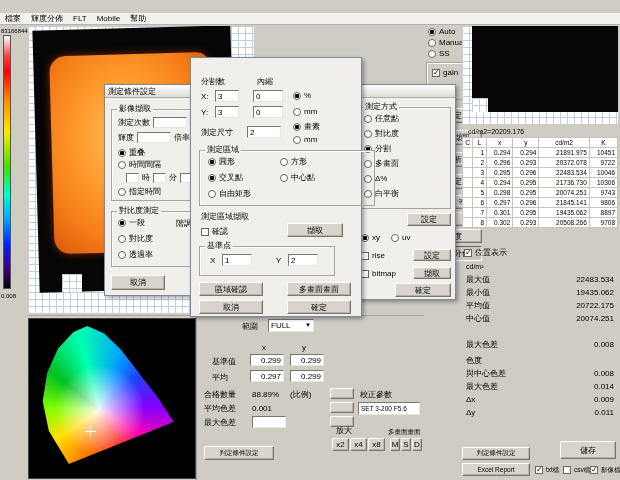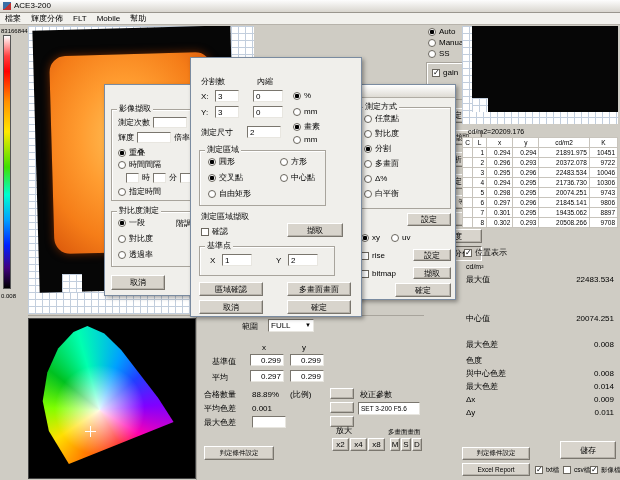--- a/index.html
+++ b/index.html
@@ -55,24 +55,20 @@
 table.data th,table.data td{border:1px solid #c8c4bc;padding:0 2px;height:10px;font-weight:normal;overflow:hidden}
 table.data td.num{text-align:right}
 .vdiv{background:#a8a49c}
 .hdiv{background:#a8a49c}
 </style>
 </head>
 <body>
 
 <div class="app">
 
-  <div class="abs titlebar">
-    <span class="titleicon"></span>
-    <span class="lbl">ACE3-200</span>
-  </div>
 
   <div class="abs menubar">
     <span>檔案</span>
     <span>輝度分佈</span>
     <span>FLT</span>
     <span>Mobile</span>
     <span>幫助</span>
   </div>
 
   <div class="abs lbl" style="left:1px;top:26px;font-size:6px">83166844</div>
@@ -89,20 +85,24 @@
   <div class="cie" style="left:28px;top:318px;width:168px;height:161px">
     <div class="horseshoe" style="left:6px;top:4px;width:154px;height:150px"></div>
     <div class="abs" style="left:56px;top:112px;width:11px;height:1px;background:#fff"></div>
     <div class="abs" style="left:61px;top:107px;width:1px;height:11px;background:#fff"></div>
   </div>
 
   <div class="abs hdiv" style="left:28px;top:315px;width:396px;height:1px"></div>
   <div class="abs vdiv" style="left:196px;top:316px;width:1px;height:164px"></div>
 
   <div class="dlg" style="left:104px;top:84px;width:152px;height:212px;z-index:6">
+    <div class="dlg-title">
+      <span>測定條件設定</span>
+      <span class="dlg-x">×</span>
+    </div>
     <div class="grp" style="left:6px;top:24px;width:140px;height:92px">
       <span class="grp-title">影像擷取</span>
       <div class="row" style="left:6px;top:7px">
         <span class="lbl">測定次數</span>
         <span class="field" style="width:34px;height:11px"></span>
       </div>
       <div class="row" style="left:6px;top:22px">
         <span class="lbl">輝度</span>
         <span class="field" style="width:34px;height:11px"></span>
         <span class="lbl">倍率</span>
@@ -218,21 +218,21 @@
     <span class="lbl abs" style="left:10px;top:70px">測定尺寸</span>
     <span class="field" style="position:absolute;left:56px;top:68px;width:34px;height:12px">2</span>
     <div class="row" style="left:102px;top:64px">
       <span class="radio checked"></span>
       <span class="lbl">畫素</span>
     </div>
     <div class="row" style="left:102px;top:77px">
       <span class="radio"></span>
       <span class="lbl">mm</span>
     </div>
-    <div class="grp" style="left:8px;top:92px;width:127px;height:56px">
+    <div class="grp" style="left:8px;top:92px;width:176px;height:56px">
       <span class="grp-title">測定區域</span>
       <div class="row" style="left:8px;top:6px">
         <span class="radio checked"></span>
         <span class="lbl">圓形</span>
       </div>
       <div class="row" style="left:80px;top:6px">
         <span class="radio"></span>
         <span class="lbl">方形</span>
       </div>
       <div class="row" style="left:8px;top:22px">
@@ -394,20 +394,28 @@
   <div class="row" style="left:464px;top:248px">
     <span class="cb checked"></span>
     <span class="lbl">位置表示</span>
   </div>
   <span class="lbl abs" style="left:466px;top:262px;font-size:7px">cd/m²</span>
 
   <div class="row-sb" style="left:466px;top:275px;width:148px">
     <span class="lbl">最大值</span>
     <span class="lbl">22483.534</span>
   </div>
+  <div class="row-sb" style="left:466px;top:288px;width:148px">
+    <span class="lbl">最小值</span>
+    <span class="lbl">19435.062</span>
+  </div>
+  <div class="row-sb" style="left:466px;top:301px;width:148px">
+    <span class="lbl">平均值</span>
+    <span class="lbl">20722.175</span>
+  </div>
   <div class="row-sb" style="left:466px;top:314px;width:148px">
     <span class="lbl">中心值</span>
     <span class="lbl">20074.251</span>
   </div>
   <div class="row-sb" style="left:466px;top:340px;width:148px">
     <span class="lbl">最大色差</span>
     <span class="lbl">0.008</span>
   </div>
 
   <span class="lbl abs" style="left:466px;top:356px">色度</span>

